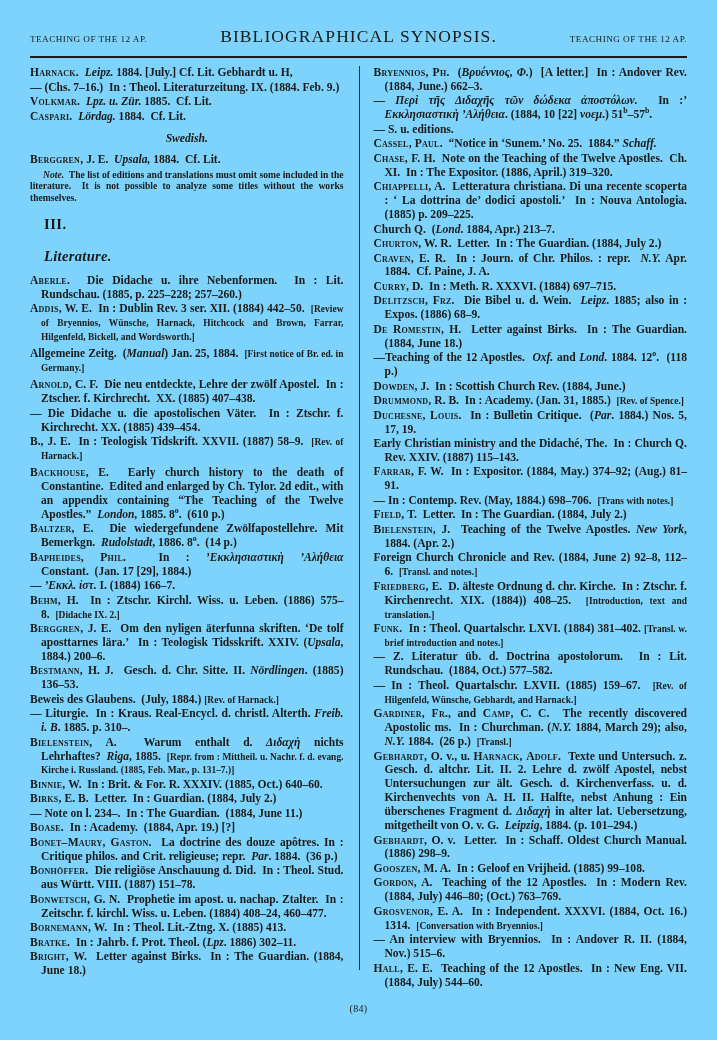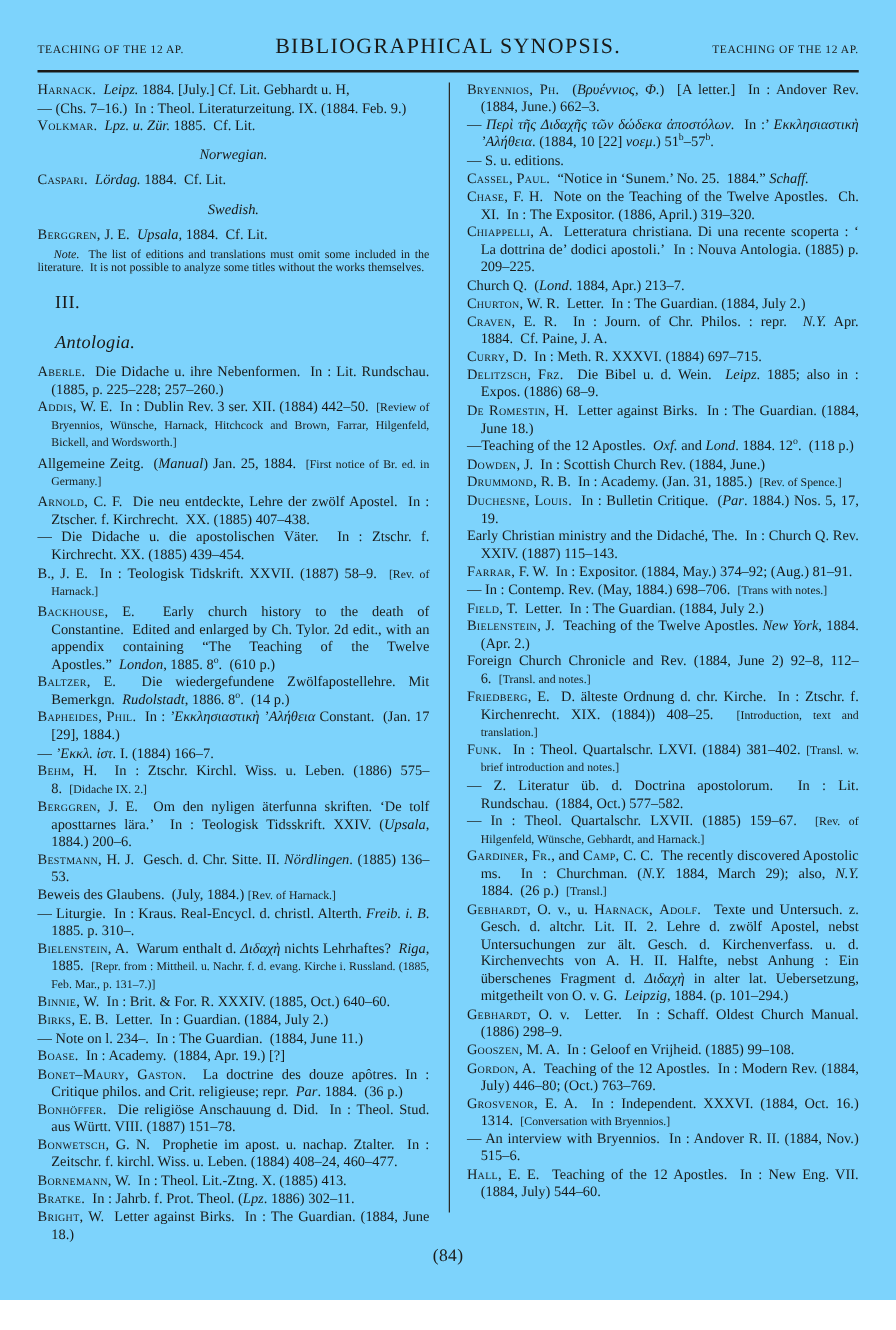--- a/index.html
+++ b/index.html
@@ -55,20 +55,21 @@
     position: absolute;
     top: 66px;
     left: 30px;
     right: 30px;
     bottom: 58px;
     display: flex;
   }
   .col {
     width: 320px;
     position: relative;
+    font-weight: bold;
   }
   .col-left { padding-right: 12px; }
   .col-right { padding-left: 18px; }
   .divider {
     position: absolute;
     top: 66px;
     bottom: 70px;
     left: 50%;
     width: 0;
     border-left: 1.1px solid #2a2a26;
@@ -133,21 +134,21 @@
     font-style: italic;
     letter-spacing: 0.3px;
   }
   
   .folio {
     position: absolute;
     left: 0;
     right: 0;
     bottom: 26px;
     text-align: center;
-    font-size: 14px;
+    font-size: 10px;
     letter-spacing: 0.3px;
   }
 </style>
 </head>
 <body>
 
 <div class="page">
 
   <div class="runhead">
     <div class="runhead-side">TEACHING OF THE 12 AP.</div>
@@ -155,28 +156,27 @@
     <div class="runhead-side">TEACHING OF THE 12 AP.</div>
   </div>
 
   <div class="rule"></div>
 
   <div class="columns">
     <div class="col col-left" id="col-left">
         <p class="entry"><span class="sc">Harnack.</span>&nbsp;&nbsp;<span class="it">Leipz.</span> 1884. [July.] Cf. Lit. Gebhardt u. H,</p>
         <p class="entry">— (Chs. 7–16.)&nbsp;&nbsp;In : Theol. Literaturzeitung. IX. (1884. Feb. 9.)</p>
         <p class="entry"><span class="sc">Volkmar.</span>&nbsp;&nbsp;<span class="it">Lpz. u. Zür.</span> 1885.&nbsp;&nbsp;Cf. Lit.</p>
-        <p class="entry lang-head">Norwegian.</p>
         <p class="entry"><span class="sc">Caspari.</span>&nbsp;&nbsp;<span class="it">Lördag.</span> 1884.&nbsp;&nbsp;Cf. Lit.</p>
         <p class="entry lang-head">Swedish.</p>
         <p class="entry"><span class="sc">Berggren,</span> J. E.&nbsp;&nbsp;<span class="it">Upsala,</span> 1884.&nbsp;&nbsp;Cf. Lit.</p>
         <p class="entry note"><span class="it">Note.</span>&nbsp; The list of editions and translations must omit some included in the literature.&nbsp; It is not possible to analyze some titles without the works themselves.</p>
         <div class="entry section-head">
           <span class="num">III.</span>
-          <span class="ttl">Antologia.</span>
+          <span class="ttl">Literature.</span>
         </div>
         <p class="entry"><span class="sc">Aberle.</span>&nbsp;&nbsp;Die Didache u. ihre Nebenformen.&nbsp;&nbsp;In : Lit. Rundschau. (1885, p. 225–228; 257–260.)</p>
         <p class="entry"><span class="sc">Addis,</span> W. E.&nbsp;&nbsp;In : Dublin Rev. 3 ser. XII. (1884) 442–50.&nbsp;&nbsp;<span class="small">[Review of Bryennios, Wünsche, Harnack, Hitchcock and Brown, Farrar, Hilgenfeld, Bickell, and Wordsworth.]</span></p>
         <p class="entry spaced">Allgemeine Zeitg.&nbsp;&nbsp;(<span class="it">Manual</span>) Jan. 25, 1884.&nbsp;&nbsp;<span class="small">[First notice of Br. ed. in Germany.]</span></p>
         <p class="entry spaced"><span class="sc">Arnold,</span> C. F.&nbsp;&nbsp;Die neu entdeckte, Lehre der zwölf Apostel.&nbsp;&nbsp;In : Ztscher. f. Kirchrecht.&nbsp; XX. (1885) 407–438.</p>
         <p class="entry">— Die Didache u. die apostolischen Väter.&nbsp;&nbsp;In : Ztschr. f. Kirchrecht. XX. (1885) 439–454.</p>
         <p class="entry">B., J. E.&nbsp;&nbsp;In : Teologisk Tidskrift. XXVII. (1887) 58–9.&nbsp;&nbsp;<span class="small">[Rev. of Harnack.]</span></p>
         <p class="entry spaced"><span class="sc">Backhouse,</span> E.&nbsp;&nbsp;Early church history to the death of Constantine.&nbsp;&nbsp;Edited and enlarged by Ch. Tylor. 2d edit., with an appendix containing “The Teaching of the Twelve Apostles.”&nbsp;&nbsp;<span class="it">London</span>, 1885. 8<sup>o</sup>.&nbsp;&nbsp;(610 p.)</p>
         <p class="entry"><span class="sc">Baltzer,</span> E.&nbsp;&nbsp;Die wiedergefundene Zwölfapostellehre. Mit Bemerkgn.&nbsp;&nbsp;<span class="it">Rudolstadt</span>, 1886. 8<sup>o</sup>.&nbsp;&nbsp;(14 p.)</p>
         <p class="entry"><span class="sc">Bapheides,</span> <span class="sc">Phil.</span>&nbsp;&nbsp;In : <span class="gk">’Εκκλησιαστικὴ</span> <span class="gk">’Αλήθεια</span> Constant.&nbsp;&nbsp;(Jan. 17 [29], 1884.)</p>

